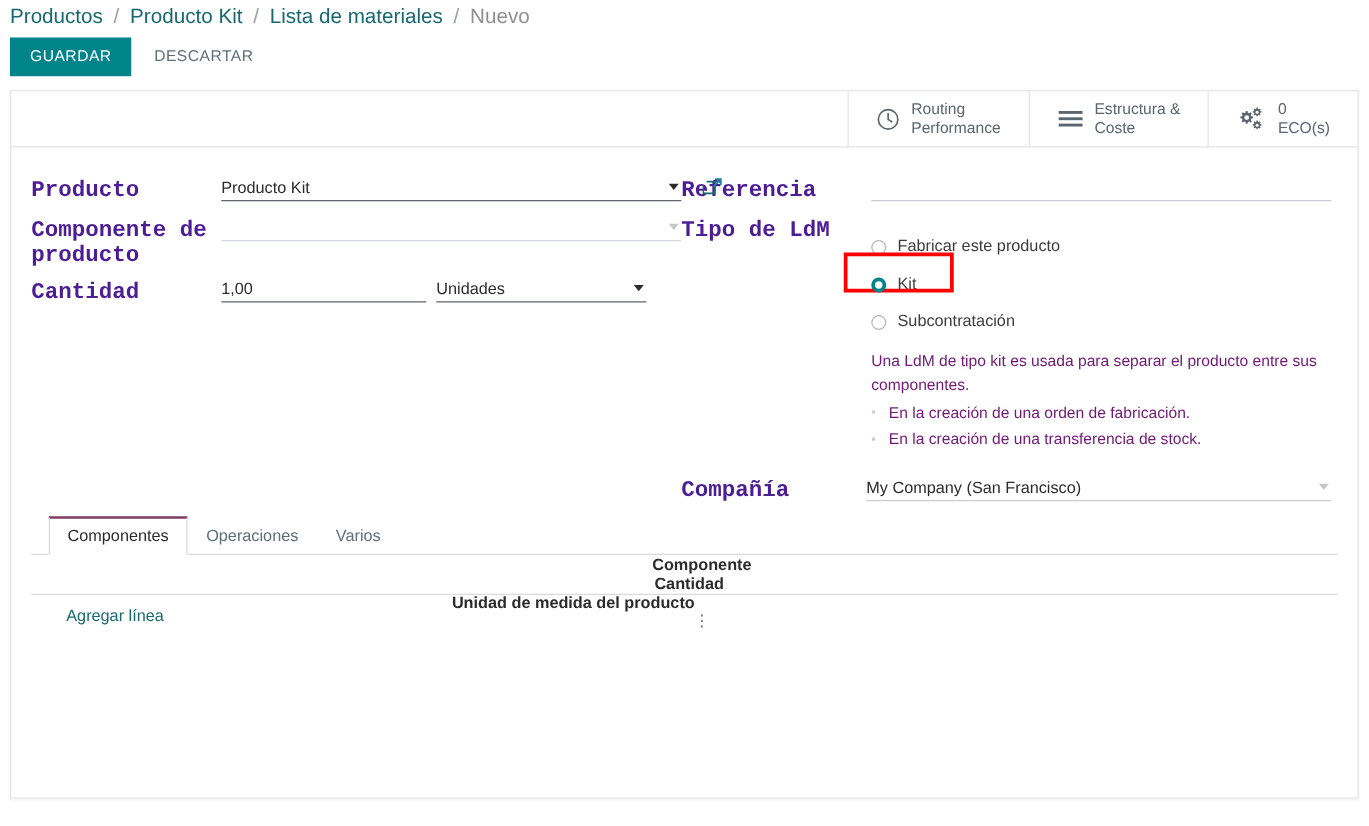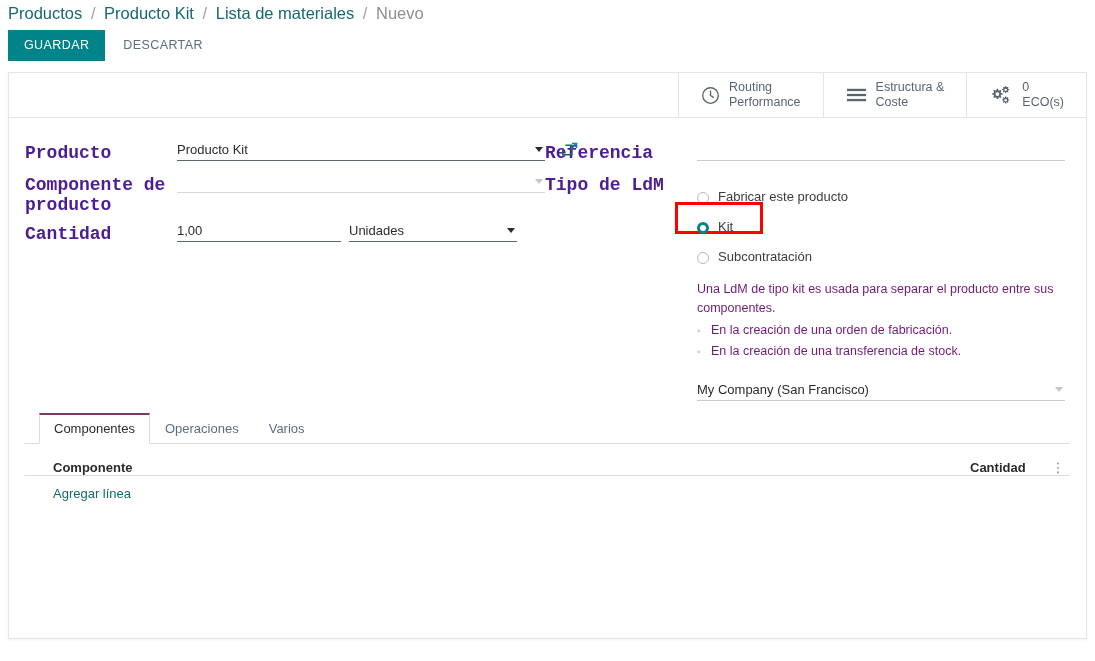--- a/index.html
+++ b/index.html
@@ -198,27 +198,28 @@
     color: #2b2b2b;
     background: #ffffff;
     border: 1px solid #d9dbe0;
     border-bottom: 1px solid #ffffff;
     border-top: 2px solid #7d3c66;
     padding-top: 6px;
   }
 
   .list-table { width: 100%; }
   .lt-head {
-    display: flex; align-items: flex-end;
+    display: flex; align-items: center;
     border-bottom: 1px solid #d9dbe0;
     height: 32px;
     padding-left: 28px;
     font-size: 13px;
     font-weight: bold;
     color: #2b2b2b;
+    flex-direction: column;
   }
   .th-componente { flex: 1; }
   .th-cantidad { width: 76px; text-align: left; }
   .th-uom { width: 400px; }
   .th-opts { width: 24px; text-align: center; color: #6b7278; cursor: pointer; font-weight: normal; }
 
   .lt-addrow { padding: 8px 0 0 28px; }
   .add-link { color: #17686f; font-size: 13px; cursor: pointer; }
 </style>
 </head>
@@ -370,20 +371,21 @@
 
           <div class="help-text">
             <div>Una LdM de tipo kit es usada para separar el producto entre sus componentes.</div>
             <ul class="help-list">
               <li>En la creación de una orden de fabricación.</li>
               <li>En la creación de una transferencia de stock.</li>
             </ul>
           </div>
 
           <div class="company-row">
+            <div class="flabel" style="width:148px;margin-left:-152px;">Compañía</div>
             <div class="fval" style="width:330px;">
               <input class="inp light-border" value="My Company (San Francisco)" style="">
               <span class="caret grey"></span>
             </div>
           </div>
 
         </div>
       </div>
 
     </div>
@@ -393,20 +395,21 @@
     <div class="tabs">
       <div class="tab active">Componentes</div>
       <div class="tab">Operaciones</div>
       <div class="tab">Varios</div>
     </div>
 
     <div class="list-table">
       <div class="lt-head">
         <span class="th-componente">Componente</span>
         <span class="th-cantidad">Cantidad</span>
+        <span class="th-uom">Unidad de medida del producto</span>
         <span class="th-opts">⋮</span>
       </div>
       <div class="lt-addrow">
         <span class="add-link">Agregar línea</span>
       </div>
     </div>
   </div>
 
 </div>
 </div>

